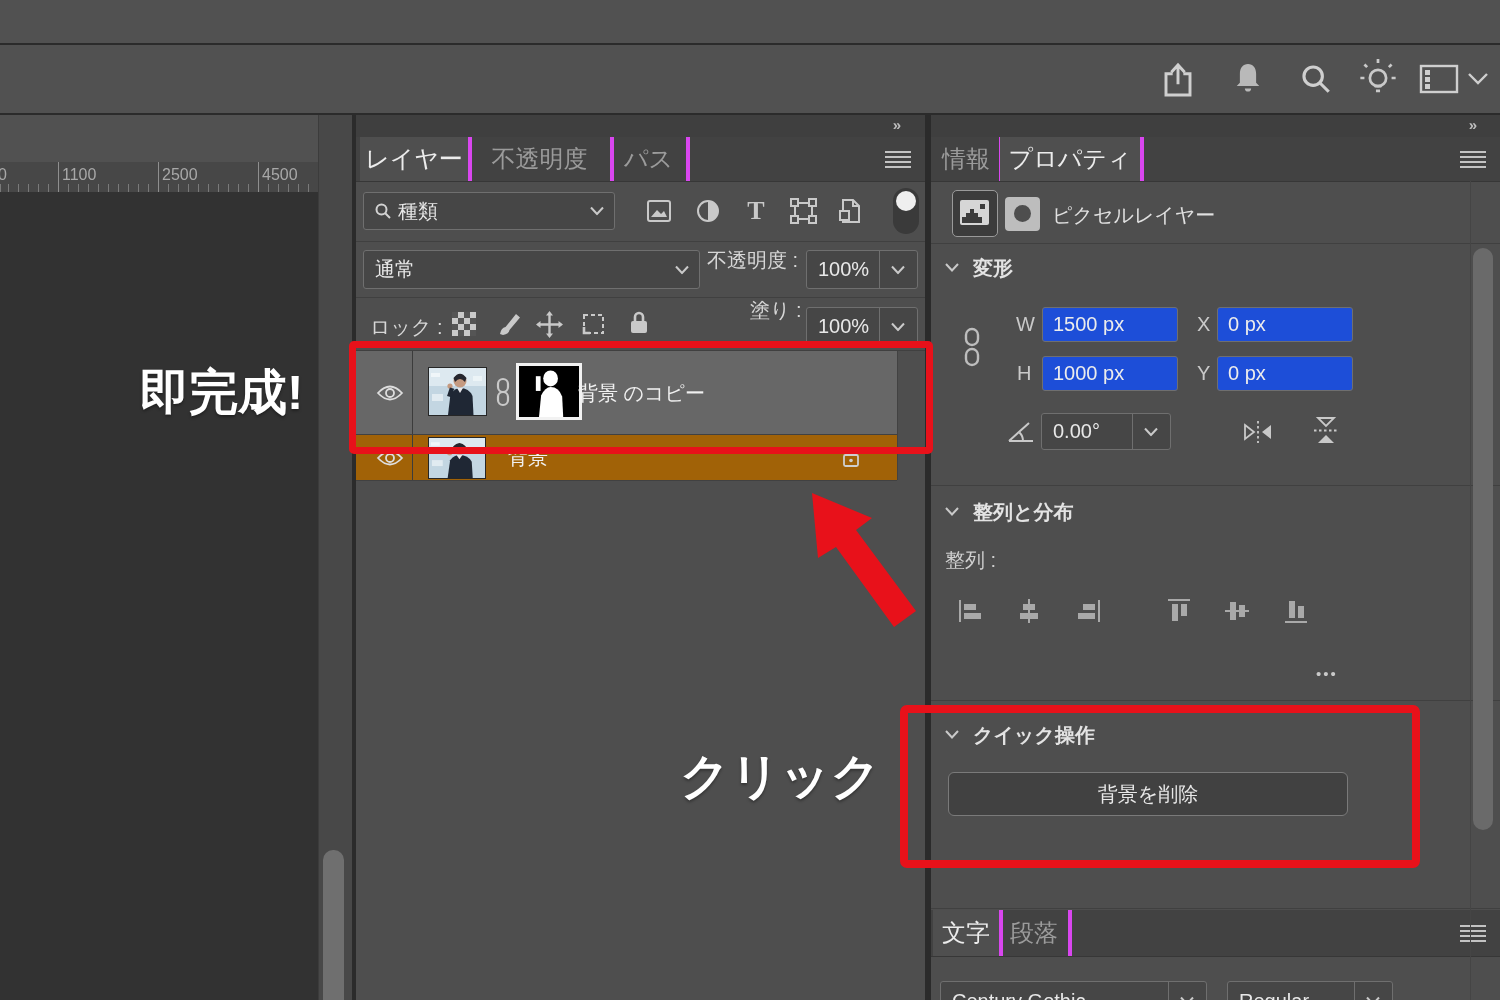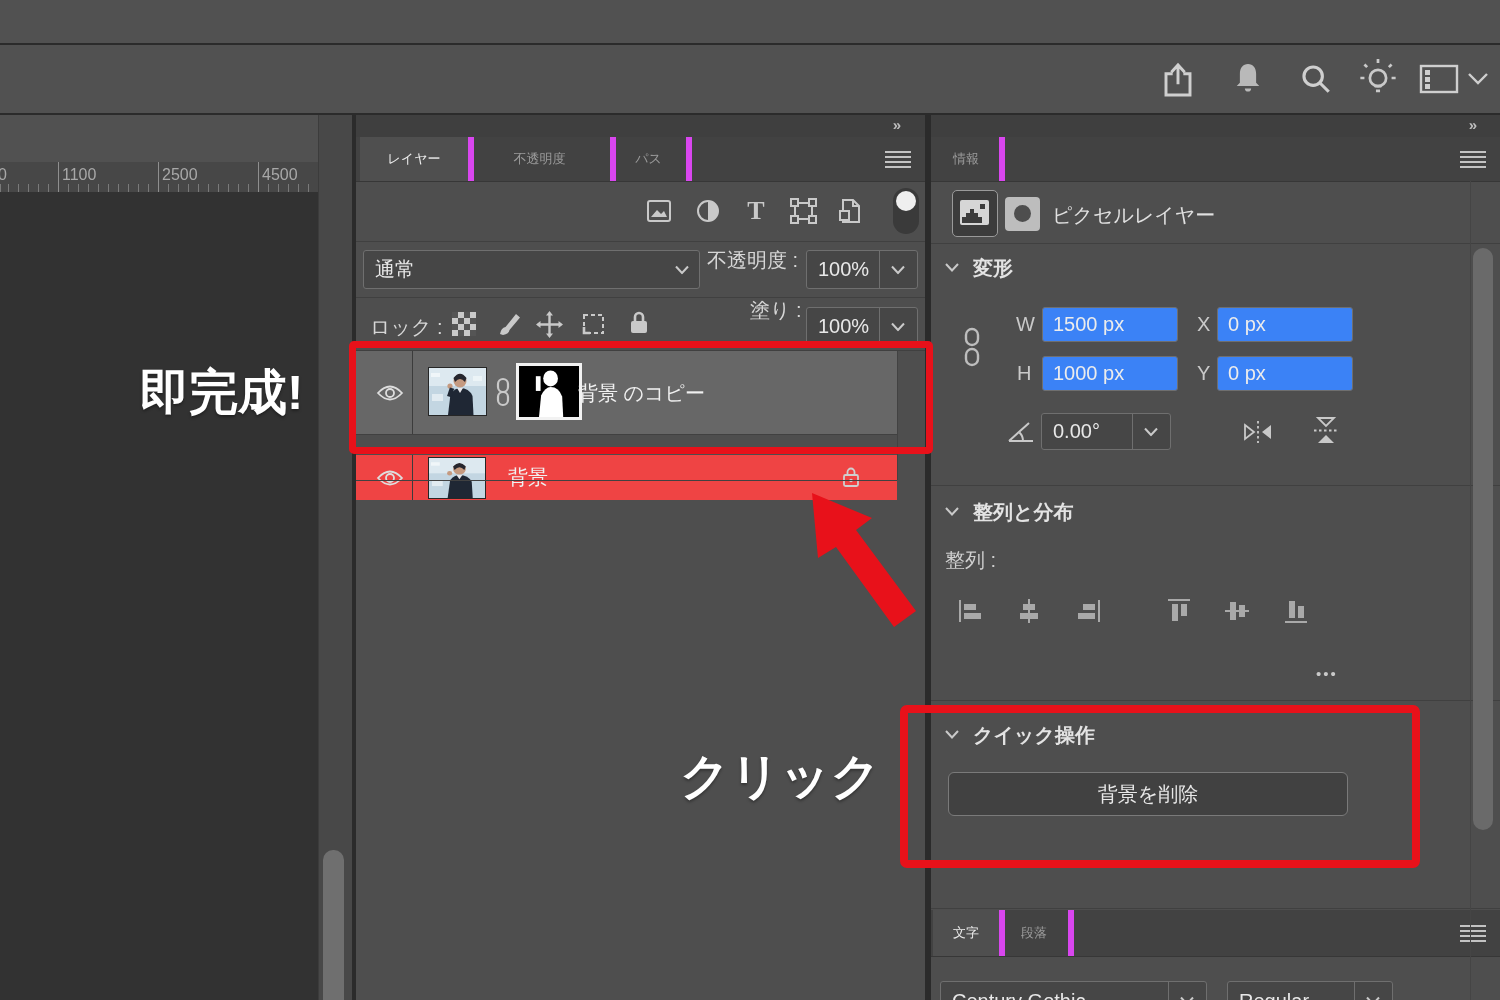--- a/index.html
+++ b/index.html
@@ -20,31 +20,31 @@
   .ruler-label{position:absolute;top:4px;font-size:16px;color:#a8a8a8;}
   .canvas{position:absolute;left:0;top:192px;width:318px;height:808px;background:#323232;}
   .vscroll-strip{position:absolute;left:318px;top:115px;width:34px;height:885px;background:#484848;border-left:1px solid #3c3c3c;}
   .vscroll-thumb{position:absolute;left:4px;top:735px;width:21px;height:160px;background:#6f6f6f;border-radius:10px 10px 0 0;}
   .vdivider{position:absolute;top:115px;width:6px;height:885px;background:#2b2b2b;}
   
   .panel{position:absolute;top:115px;width:569px;height:885px;background:#4e4e4e;overflow:hidden;}
   .collapse-strip{position:absolute;left:0;top:0;width:100%;height:22px;background:#3f3f3f;border-bottom:1px solid #353535;}
   .collapse-chevrons{position:absolute;top:1px;font-size:15px;font-weight:bold;color:#bdbdbd;letter-spacing:-1px;cursor:pointer;}
   .tabbar{position:absolute;left:0;top:22px;width:100%;height:44px;background:#424242;border-bottom:1px solid #373737;}
-  .tab{position:absolute;top:0;height:44px;line-height:44px;text-align:center;font-size:13px;color:#9b9b9b;border-right:6px solid #d946ef;}
+  .tab{position:absolute;top:0;height:44px;line-height:44px;text-align:center;font-size:24px;color:#9b9b9b;border-right:4px solid #d946ef;}
   .tab.active{background:#4f4f4f;color:#ececec;}
   .hamburger{position:absolute;width:26px;height:17px;
     background:repeating-linear-gradient(180deg,#c3c3c3 0 2px,transparent 2px 5px);cursor:pointer;}
   .select{position:absolute;background:#464646;border:1px solid #6f6f6f;border-radius:3px;display:flex;align-items:center;color:#e8e8e8;font-size:20px;box-sizing:border-box;}
   .select .val{padding-left:11px;white-space:nowrap;overflow:hidden;}
   .select .chev{position:absolute;right:10px;top:50%;transform:translateY(-50%);}
   .combo-split{position:absolute;right:37px;top:0;bottom:0;width:1px;background:#6f6f6f;}
   .combo .chev{right:12px;}
   .flabel{position:absolute;font-size:20px;color:#d6d6d6;white-space:nowrap;}
-  .input{position:absolute;background:#3b82f6;border:1px solid #6f6f6f;border-radius:3px;color:#ececec;font-size:20px;display:flex;align-items:center;padding-left:10px;box-sizing:border-box;}
+  .input{position:absolute;background:#1d4ed8;border:1px solid #6f6f6f;border-radius:3px;color:#ececec;font-size:20px;display:flex;align-items:center;padding-left:10px;box-sizing:border-box;}
   .sec-title{position:absolute;font-size:20px;font-weight:bold;color:#e3e3e3;white-space:nowrap;}
   .layer-row{position:absolute;left:0;width:541px;}
   .rowsep{position:absolute;left:0;width:541px;height:1px;background:#414141;}
   .thumb-frame{position:absolute;border:1px solid #262626;box-sizing:border-box;overflow:hidden;background:#9db6c6;}
   .thumb-frame svg{display:block;width:100%;height:100%;}
   .mask-frame{position:absolute;border:3px solid #f2f2f2;box-sizing:border-box;overflow:hidden;background:#000;}
   .mask-frame svg{display:block;width:100%;height:100%;}
   .layer-name{position:absolute;font-size:20px;color:#f0f0f0;white-space:nowrap;}
   
   .al{position:absolute;width:26px;height:26px;}
@@ -116,20 +116,30 @@
     <div class="collapse-strip">
       <span class="collapse-chevrons" style="right:25px">»</span>
     </div>
     <div class="tabbar">
       <div class="tab active" style="left:4px;width:108px"><span>レイヤー</span></div>
       <div class="tab" style="left:113px;width:141px"><span>不透明度</span></div>
       <div class="tab" style="left:255px;width:75px"><span>パス</span></div>
       <div class="hamburger" style="right:14px;top:14px"></div>
     </div>
 
+    <div class="select" style="left:7px;top:77px;width:252px;height:38px">
+      <svg style="margin-left:10px" width="18" height="18" viewBox="0 0 18 18">
+        <circle cx="7.5" cy="7.5" r="5" fill="none" stroke="#d2d2d2" stroke-width="2"></circle>
+        <line x1="11" y1="11" x2="16" y2="16" stroke="#d2d2d2" stroke-width="2"></line>
+      </svg>
+      <span class="val" style="padding-left:6px">種類</span>
+      <svg class="chev chevron-sm" viewBox="0 0 14 9">
+          <polyline points="1,1 7,7.5 13,1" fill="none" stroke="#c9c9c9" stroke-width="2"></polyline>
+        </svg>
+    </div>
     <svg class="abs" style="left:290px;top:83px" width="26" height="26" viewBox="0 0 26 26">
       <rect x="2" y="3" width="22" height="20" rx="2" fill="none" stroke="#c9c9c9" stroke-width="2"></rect>
       <path d="M5 19 L11 12 L15 16 L18 13 L21 19 Z" fill="#c9c9c9"></path>
     </svg>
     <svg class="abs" style="left:339px;top:83px" width="26" height="26" viewBox="0 0 26 26">
       <circle cx="13" cy="13" r="10" fill="none" stroke="#c9c9c9" stroke-width="2"></circle>
       <path d="M13 3 A10 10 0 0 1 13 23 Z" fill="#c9c9c9"></path>
     </svg>
     <div class="abs" style="left:387px;top:81px;width:26px;height:28px;font-size:26px;font-weight:bold;color:#c9c9c9;font-family:'Liberation Serif','DejaVu Serif',serif;text-align:center">T</div>
     <svg class="abs" style="left:434px;top:83px" width="27" height="26" viewBox="0 0 27 26">
@@ -222,21 +232,21 @@
           <rect width="57" height="45" fill="#000"></rect>
           <circle cx="30" cy="11" r="7" fill="#fff"></circle>
           <path d="M19 45 L21 26 Q25 18.5 30 18.5 Q38 18.5 41 27 L42 45 Z" fill="#fff"></path>
           <rect x="16" y="9" width="4.5" height="13" fill="#fff"></rect>
         </svg>
       </div>
       <span class="layer-name" style="left:222px;top:29px">背景 のコピー</span>
     </div>
     <div class="rowsep" style="top:319px"></div>
 
-    <div class="layer-row" style="top:340px;height:45px;background:#ef4444">
+    <div class="layer-row" style="top:320px;height:45px;background:#a16207">
       <svg class="abs" style="left:20px;top:14px" width="28" height="18" viewBox="0 0 28 18">
         <path d="M2 9 Q14 -4 26 9 Q14 22 2 9 Z" fill="none" stroke="#dedede" stroke-width="1.8"></path>
         <circle cx="14" cy="9" r="4" fill="none" stroke="#dedede" stroke-width="1.8"></circle>
       </svg>
       <div class="abs" style="left:56px;top:0;width:1px;height:45px;background:#3c3c3c"></div>
       <div class="thumb-frame" style="left:72px;top:2px;width:58px;height:42px">
         <svg viewBox="0 0 57 47" preserveAspectRatio="none">
           <rect width="57" height="47" fill="#c3d6e2"></rect>
           <rect x="0" y="0" width="57" height="18" fill="#dde9f0"></rect>
           <rect x="2" y="5" width="9" height="4" fill="#f0f6f9"></rect>
@@ -260,20 +270,21 @@
   </div>
 
   <div class="vdivider" style="left:925px"></div>
 
   <div class="panel" style="left:931px">
     <div class="collapse-strip">
       <span class="collapse-chevrons" style="right:24px">»</span>
     </div>
     <div class="tabbar">
       <div class="tab" style="left:2px;width:66px"><span>情報</span></div>
+      <div class="tab active" style="left:69px;width:140px"><span>プロパティ</span></div>
       <div class="hamburger" style="right:14px;top:14px"></div>
     </div>
 
     <div class="abs" style="left:21px;top:75px;width:46px;height:47px;background:#3c3c3c;border:1.5px solid #9a9a9a;border-radius:5px;box-sizing:border-box">
       <svg style="position:absolute;left:7px;top:9px" width="29" height="25" viewBox="0 0 29 25">
         <rect width="29" height="25" rx="2" fill="#d6d6d6"></rect>
         <path d="M2 23 V17 H6 V13 H10 V9 H14 V13 H18 V17 H22 V23 Z" fill="#3c3c3c"></path>
         <rect x="20" y="4" width="5" height="5" fill="#3c3c3c"></rect>
       </svg>
     </div>

